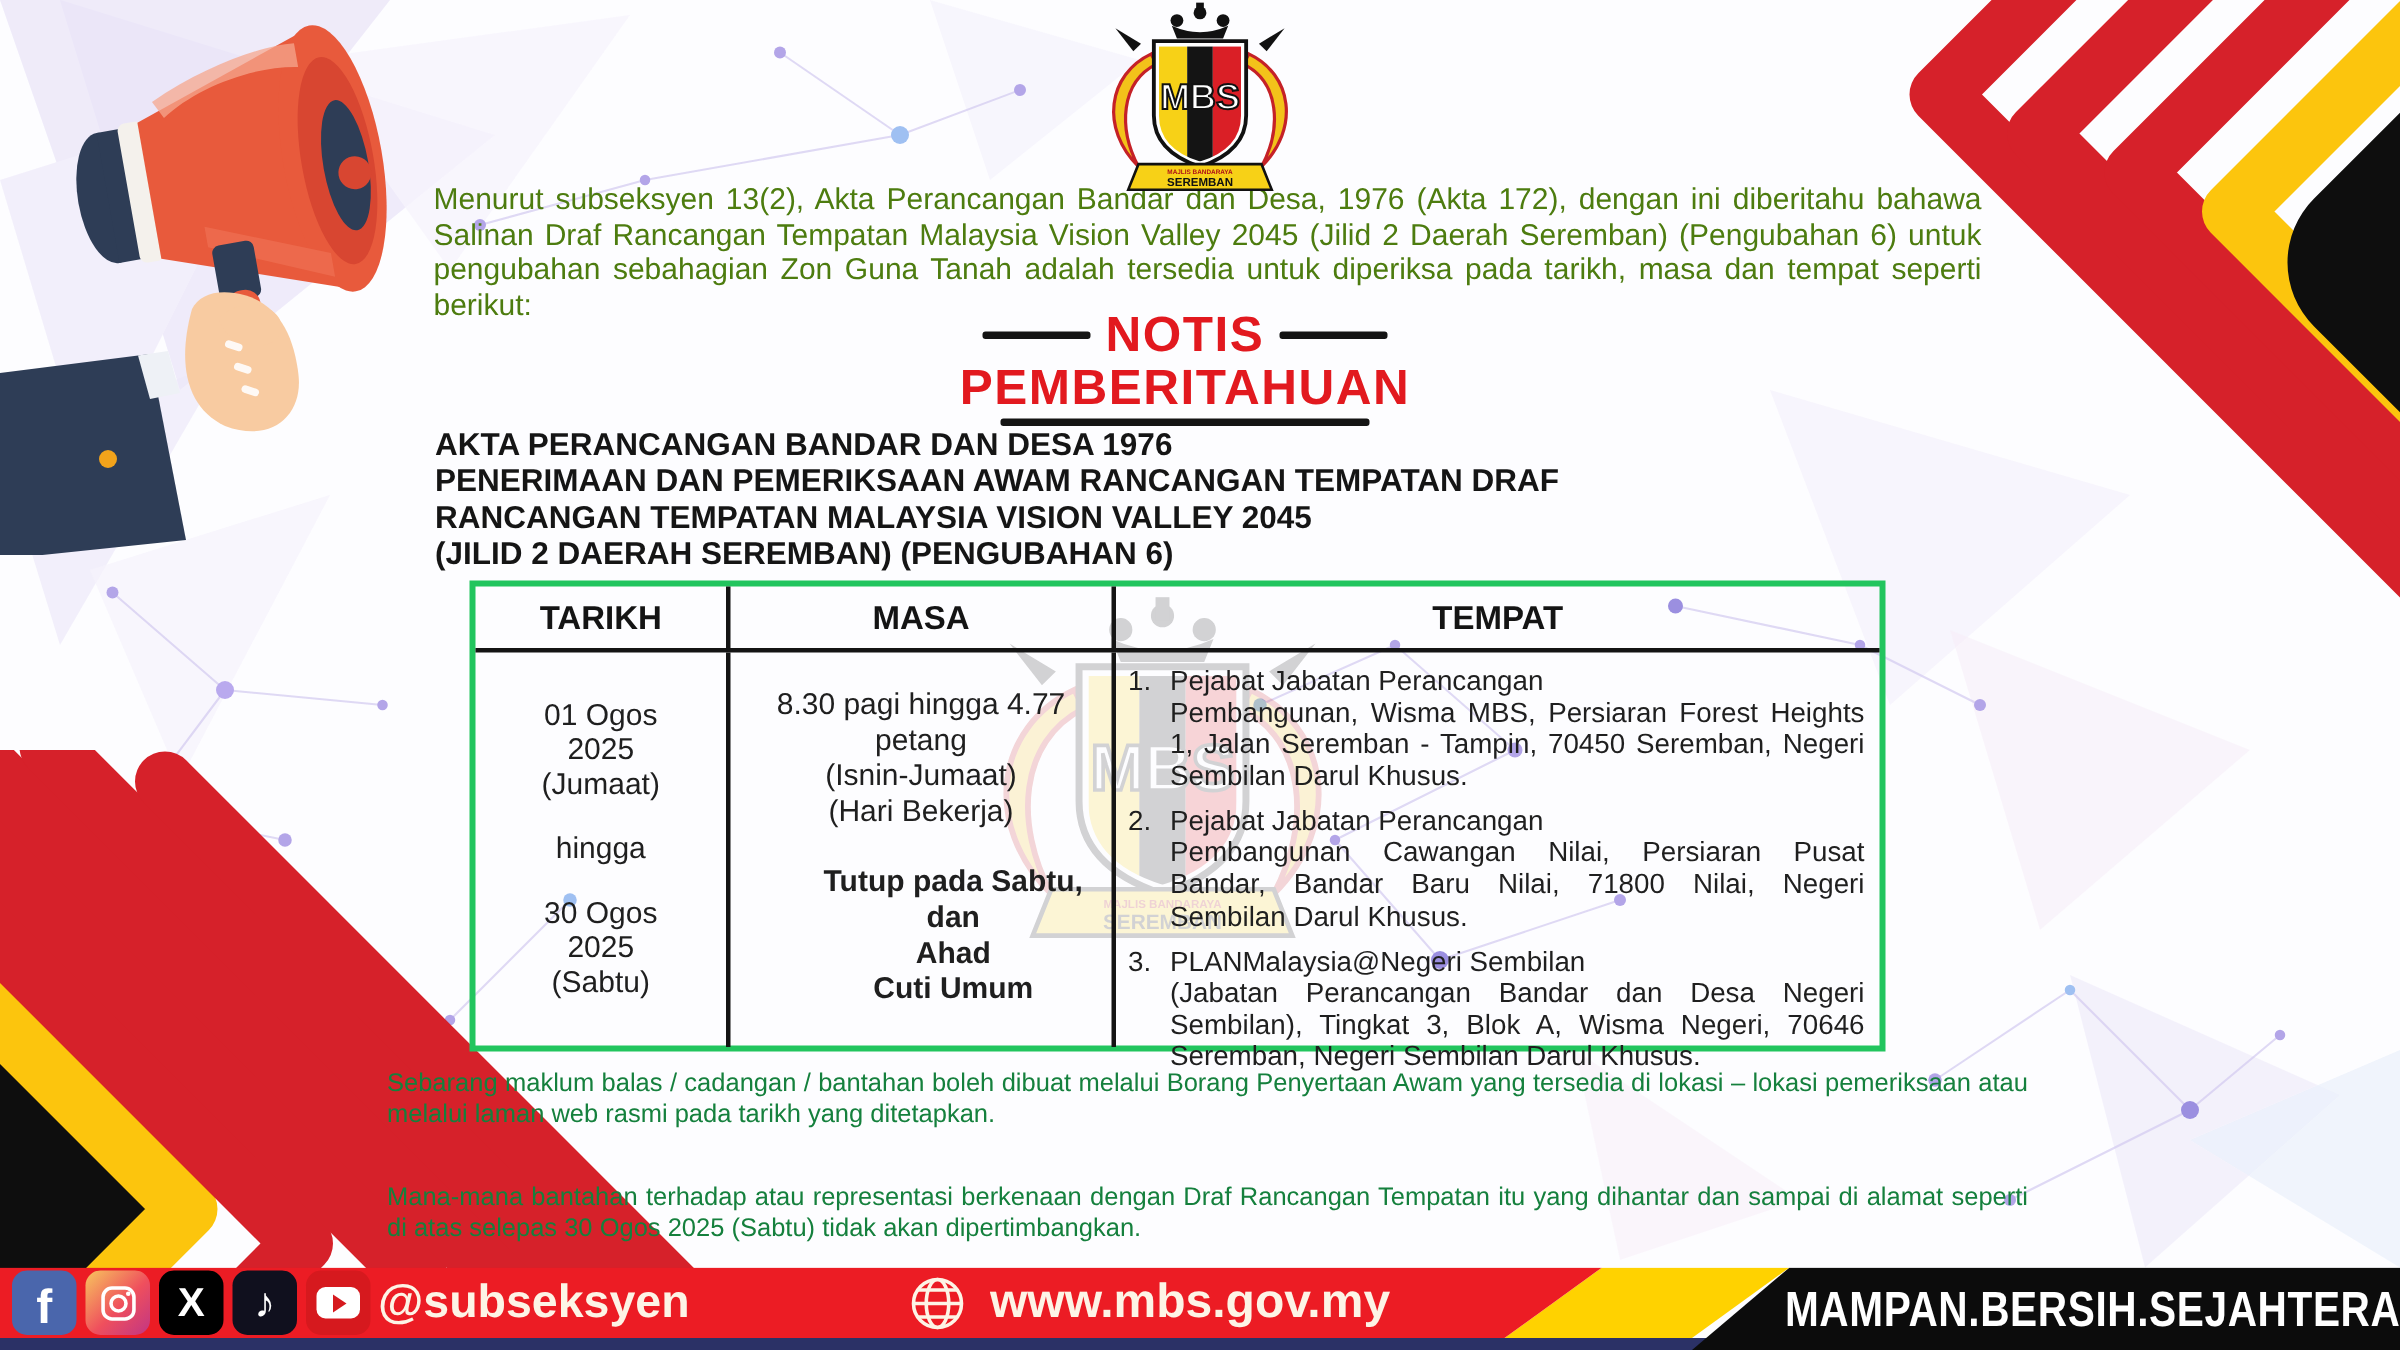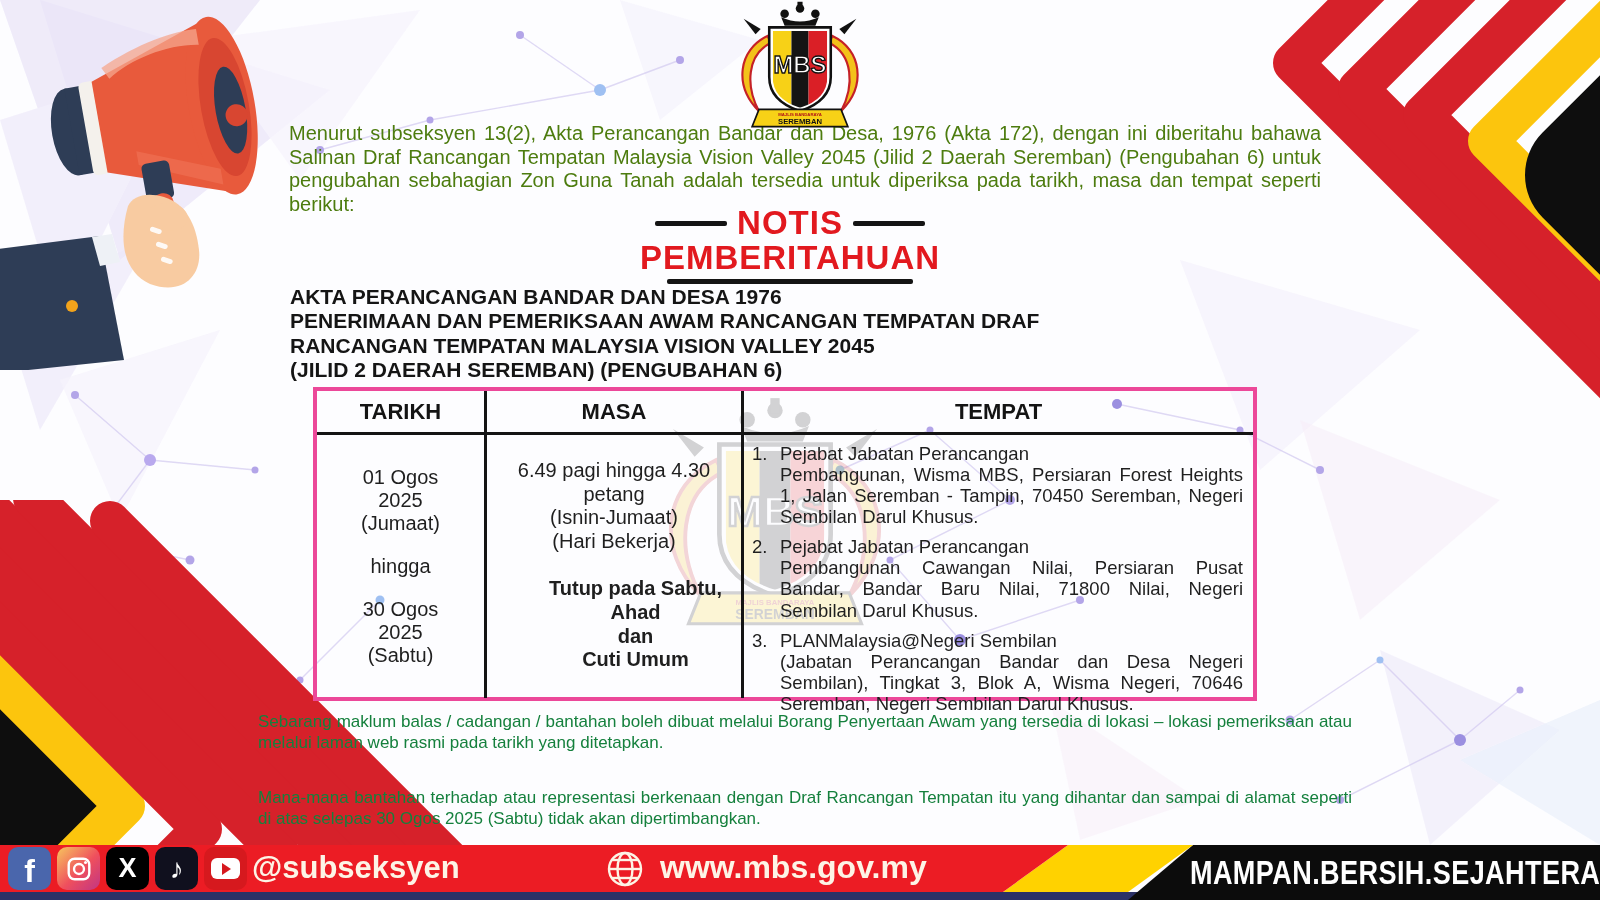--- a/index.html
+++ b/index.html
@@ -18,21 +18,21 @@
   .notis-underline{width:246px;height:5px;background:#141414;margin:4px auto 0 auto;border-radius:2px;}
   .heading{position:absolute;left:290px;top:285px;width:1000px;text-align:left;
            font-size:21px;font-weight:bold;color:#151515;line-height:1.16;z-index:6;}
   .para{position:absolute;left:258px;width:1094px;font-size:17px;line-height:1.22;
         color:#15803d;text-align:justify;z-index:6;}
   .para1{top:712px;}
   .para2{top:788px;}
 
   
   .tbl{position:absolute;left:313px;top:387px;width:944px;height:314px;
-       border:4px solid #ec4899;box-sizing:border-box;z-index:6;text-decoration:underline;}
+       border:4px solid #22c55e;box-sizing:border-box;z-index:6;text-decoration:underline;}
   .tbl-head{position:absolute;left:0;top:0;width:100%;height:44px;display:flex;
             border-bottom:3px solid #141414;box-sizing:border-box;}
   .th{display:flex;align-items:center;justify-content:center;
       font-size:22px;font-weight:bold;color:#141414;box-sizing:border-box;}
   .col-sep{border-right:3px solid #141414;}
   .w-tarikh{width:170px;}
   .w-masa{width:257px;}
   .w-tempat{flex:1;}
   .tbl-body{position:absolute;left:0;top:44px;width:100%;height:263px;display:flex;}
   .td{box-sizing:border-box;color:#1f1f1f;}
@@ -287,27 +287,27 @@
         <div>2025</div>
         <div>(Jumaat)</div>
         <div class="gap18"></div>
         <div>hingga</div>
         <div class="gap18"></div>
         <div>30 Ogos</div>
         <div>2025</div>
         <div>(Sabtu)</div>
       </div>
       <div class="td td-masa col-sep">
-        <div>6.49 pagi hingga 4.30 petang</div>
+        <div>8.30 pagi hingga 4.77 petang</div>
         <div>(Isnin-Jumaat)</div>
         <div>(Hari Bekerja)</div>
         <div class="masa-bold">
           <div>Tutup pada Sabtu,</div>
+          <div>dan</div>
           <div>Ahad</div>
-          <div>dan</div>
           <div>Cuti Umum</div>
         </div>
       </div>
       <div class="td td-tempat">
         <div class="tempat-item">
           <span class="tempat-num">1.</span>
           <span class="tempat-text">
             <span style="display:block">Pejabat Jabatan Perancangan</span>
             <span class="tempat-body" style="display:block">Pembangunan, Wisma MBS, Persiaran Forest Heights 1, Jalan Seremban - Tampin, 70450 Seremban, Negeri Sembilan Darul Khusus.</span>
           </span>

